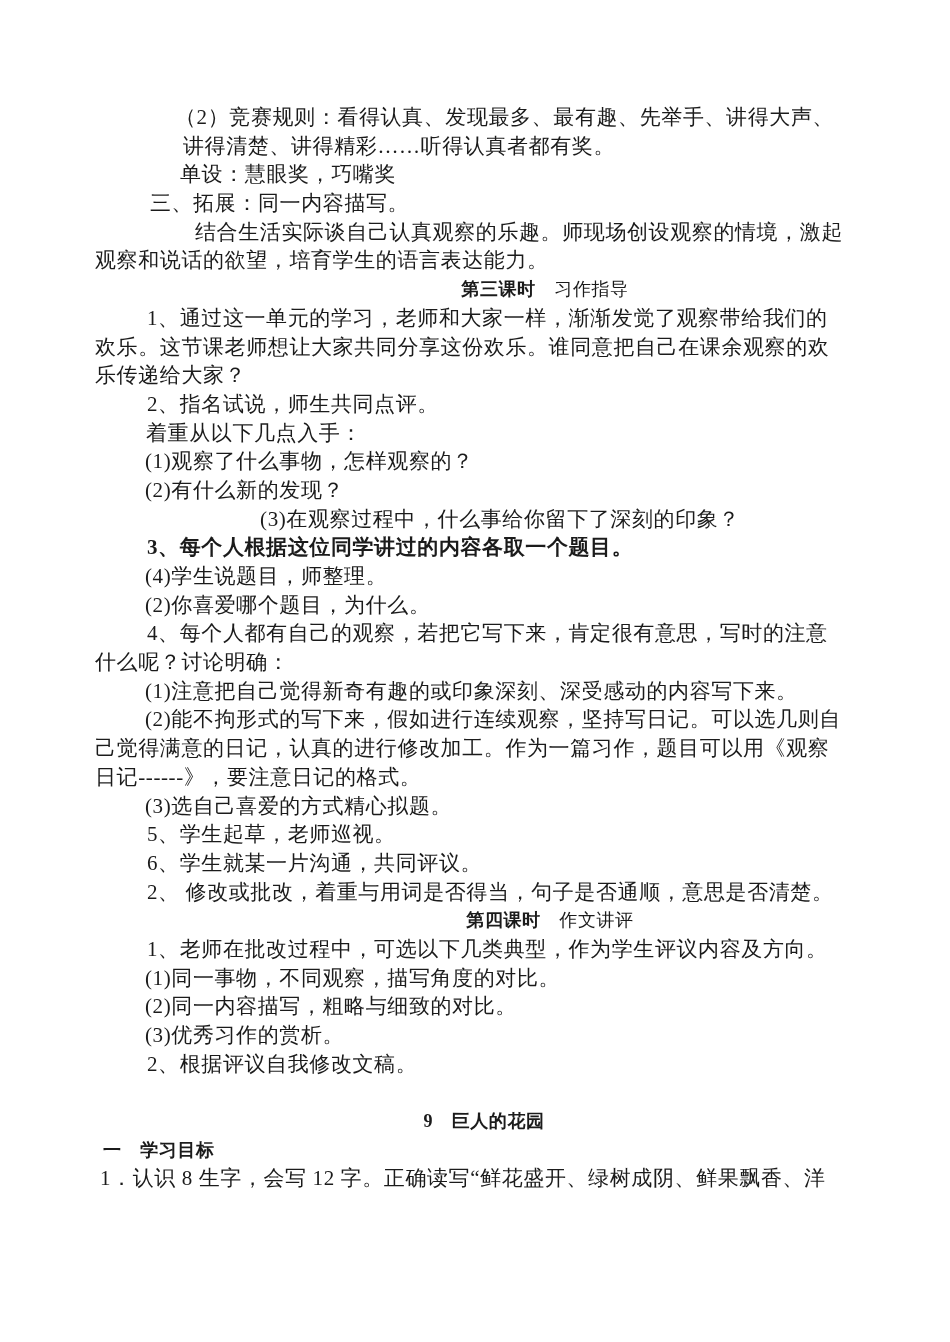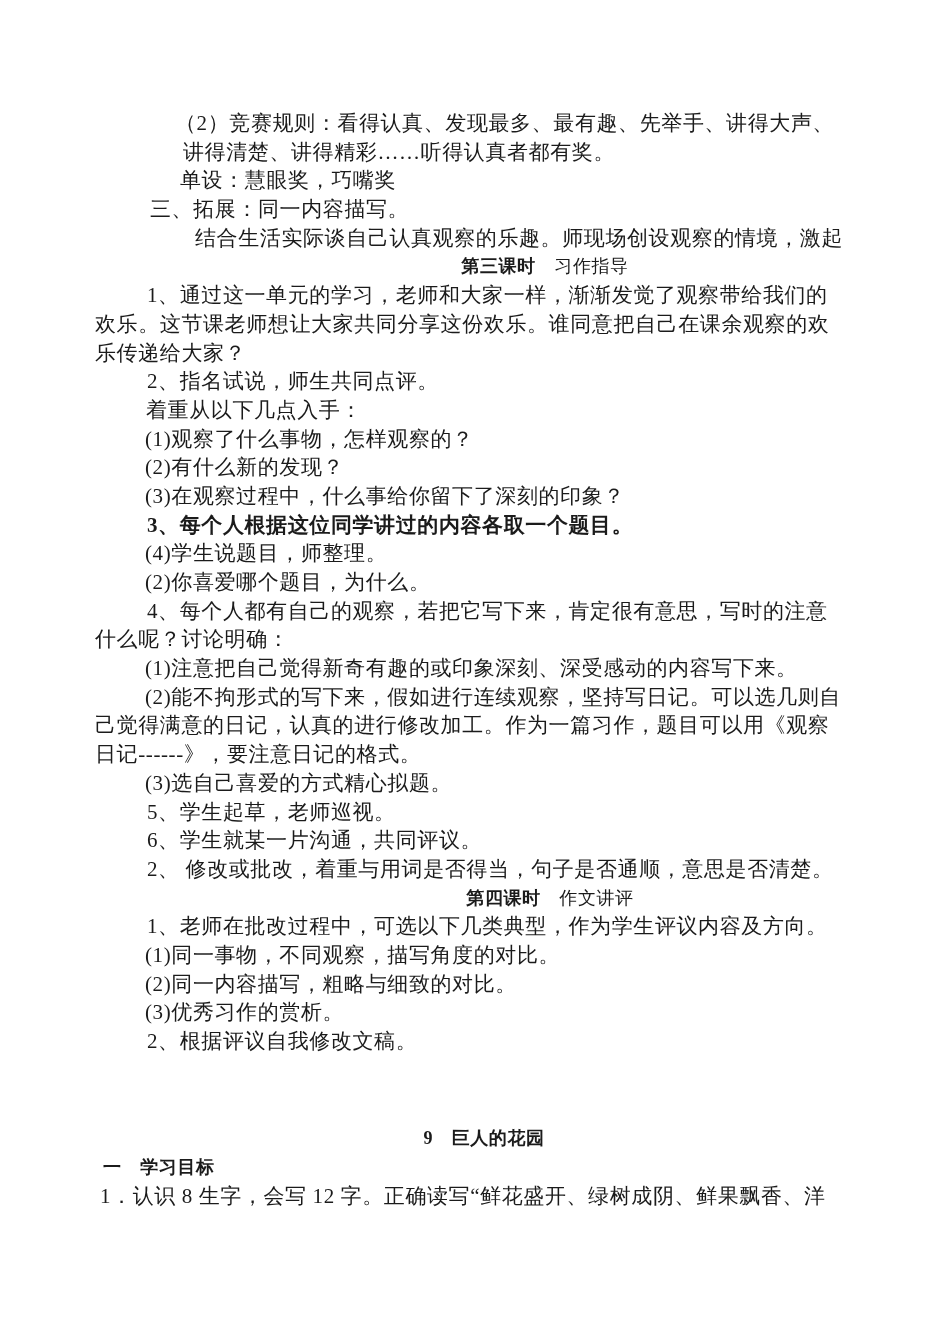--- a/index.html
+++ b/index.html
@@ -16,21 +16,21 @@
     color: #1b1b1b;
   }
   .page {
     position: absolute;
     inset: 0;
     background: #ffffff;
   }
   .doc {
     position: absolute;
     left: 95px;
-    top: 109px;
+    top: 103px;
     width: 760px;
   }
   .line {
     font-size: 21px;
     line-height: 28.7px;
     height: 28.7px;
     white-space: nowrap;
     letter-spacing: 0.6px;
   }
   .line.center {
@@ -46,46 +46,47 @@
 </head>
 <body>
 
 <div class="page">
   <div class="doc" id="doc">
       <div class="line" style="padding-left: 80px;"><span>（2）竞赛规则：看得认真、发现最多、最有趣、先举手、讲得大声、</span></div>
       <div class="line" style="padding-left: 88px;"><span>讲得清楚、讲得精彩……听得认真者都有奖。</span></div>
       <div class="line" style="padding-left: 85px;"><span>单设：慧眼奖，巧嘴奖</span></div>
       <div class="line" style="padding-left: 55px;"><span>三、拓展：同一内容描写。</span></div>
       <div class="line" style="padding-left: 100px;"><span>结合生活实际谈自己认真观察的乐趣。师现场创设观察的情境，激起</span></div>
+      <div class="line"><span>观察和说话的欲望，培育学生的语言表达能力。</span></div>
       <div class="line center heading" style="padding-left: 140px;"><span class="seg-bold">第三课时</span><span>　习作指导</span></div>
       <div class="line" style="padding-left: 52px;"><span>1、通过这一单元的学习，老师和大家一样，渐渐发觉了观察带给我们的</span></div>
       <div class="line"><span>欢乐。这节课老师想让大家共同分享这份欢乐。谁同意把自己在课余观察的欢</span></div>
       <div class="line"><span>乐传递给大家？</span></div>
       <div class="line" style="padding-left: 52px;"><span>2、指名试说，师生共同点评。</span></div>
       <div class="line" style="padding-left: 51px;"><span>着重从以下几点入手：</span></div>
       <div class="line" style="padding-left: 50px;"><span>(1)观察了什么事物，怎样观察的？</span></div>
       <div class="line" style="padding-left: 50px;"><span>(2)有什么新的发现？</span></div>
-      <div class="line" style="padding-left: 50px;"><span>(3)在观察过程中，什么事给你留下了深刻的印象？</span></div>
+      <div class="line" style="padding-left: 50px; text-align: center;"><span>(3)在观察过程中，什么事给你留下了深刻的印象？</span></div>
       <div class="line" style="padding-left: 52px; font-weight: bold;"><span>3、每个人根据这位同学讲过的内容各取一个题目。</span></div>
       <div class="line" style="padding-left: 50px;"><span>(4)学生说题目，师整理。</span></div>
       <div class="line" style="padding-left: 50px;"><span>(2)你喜爱哪个题目，为什么。</span></div>
       <div class="line" style="padding-left: 52px;"><span>4、每个人都有自己的观察，若把它写下来，肯定很有意思，写时的注意</span></div>
       <div class="line"><span>什么呢？讨论明确：</span></div>
       <div class="line" style="padding-left: 50px;"><span>(1)注意把自己觉得新奇有趣的或印象深刻、深受感动的内容写下来。</span></div>
       <div class="line" style="padding-left: 50px;"><span>(2)能不拘形式的写下来，假如进行连续观察，坚持写日记。可以选几则自</span></div>
       <div class="line"><span>己觉得满意的日记，认真的进行修改加工。作为一篇习作，题目可以用《观察</span></div>
       <div class="line"><span>日记------》，要注意日记的格式。</span></div>
       <div class="line" style="padding-left: 50px;"><span>(3)选自己喜爱的方式精心拟题。</span></div>
       <div class="line" style="padding-left: 52px;"><span>5、学生起草，老师巡视。</span></div>
       <div class="line" style="padding-left: 52px;"><span>6、学生就某一片沟通，共同评议。</span></div>
       <div class="line" style="padding-left: 52px;"><span>2、 修改或批改，着重与用词是否得当，句子是否通顺，意思是否清楚。</span></div>
       <div class="line center heading" style="padding-left: 150px;"><span class="seg-bold">第四课时</span><span>　作文讲评</span></div>
       <div class="line" style="padding-left: 52px;"><span>1、老师在批改过程中，可选以下几类典型，作为学生评议内容及方向。</span></div>
       <div class="line" style="padding-left: 50px;"><span>(1)同一事物，不同观察，描写角度的对比。</span></div>
       <div class="line" style="padding-left: 50px;"><span>(2)同一内容描写，粗略与细致的对比。</span></div>
       <div class="line" style="padding-left: 50px;"><span>(3)优秀习作的赏析。</span></div>
       <div class="line" style="padding-left: 52px;"><span>2、根据评议自我修改文稿。</span></div>
       <div class="line">&nbsp;</div>
-      <div class="line center heading" style="padding-left: 18px; margin-top: 40px;"><span class="seg-bold">9　巨人的花园</span></div>
+      <div class="line center heading" style="padding-left: 18px;"><span class="seg-bold">9　巨人的花园</span></div>
       <div class="line heading" style="padding-left: 8px;"><span class="seg-bold">一　学习目标</span></div>
       <div class="line" style="padding-left: 5px;"><span>1．认识 8 生字，会写 12 字。正确读写“鲜花盛开、绿树成阴、鲜果飘香、洋</span></div>
     </div>
 </div>
 
 </body></html>

